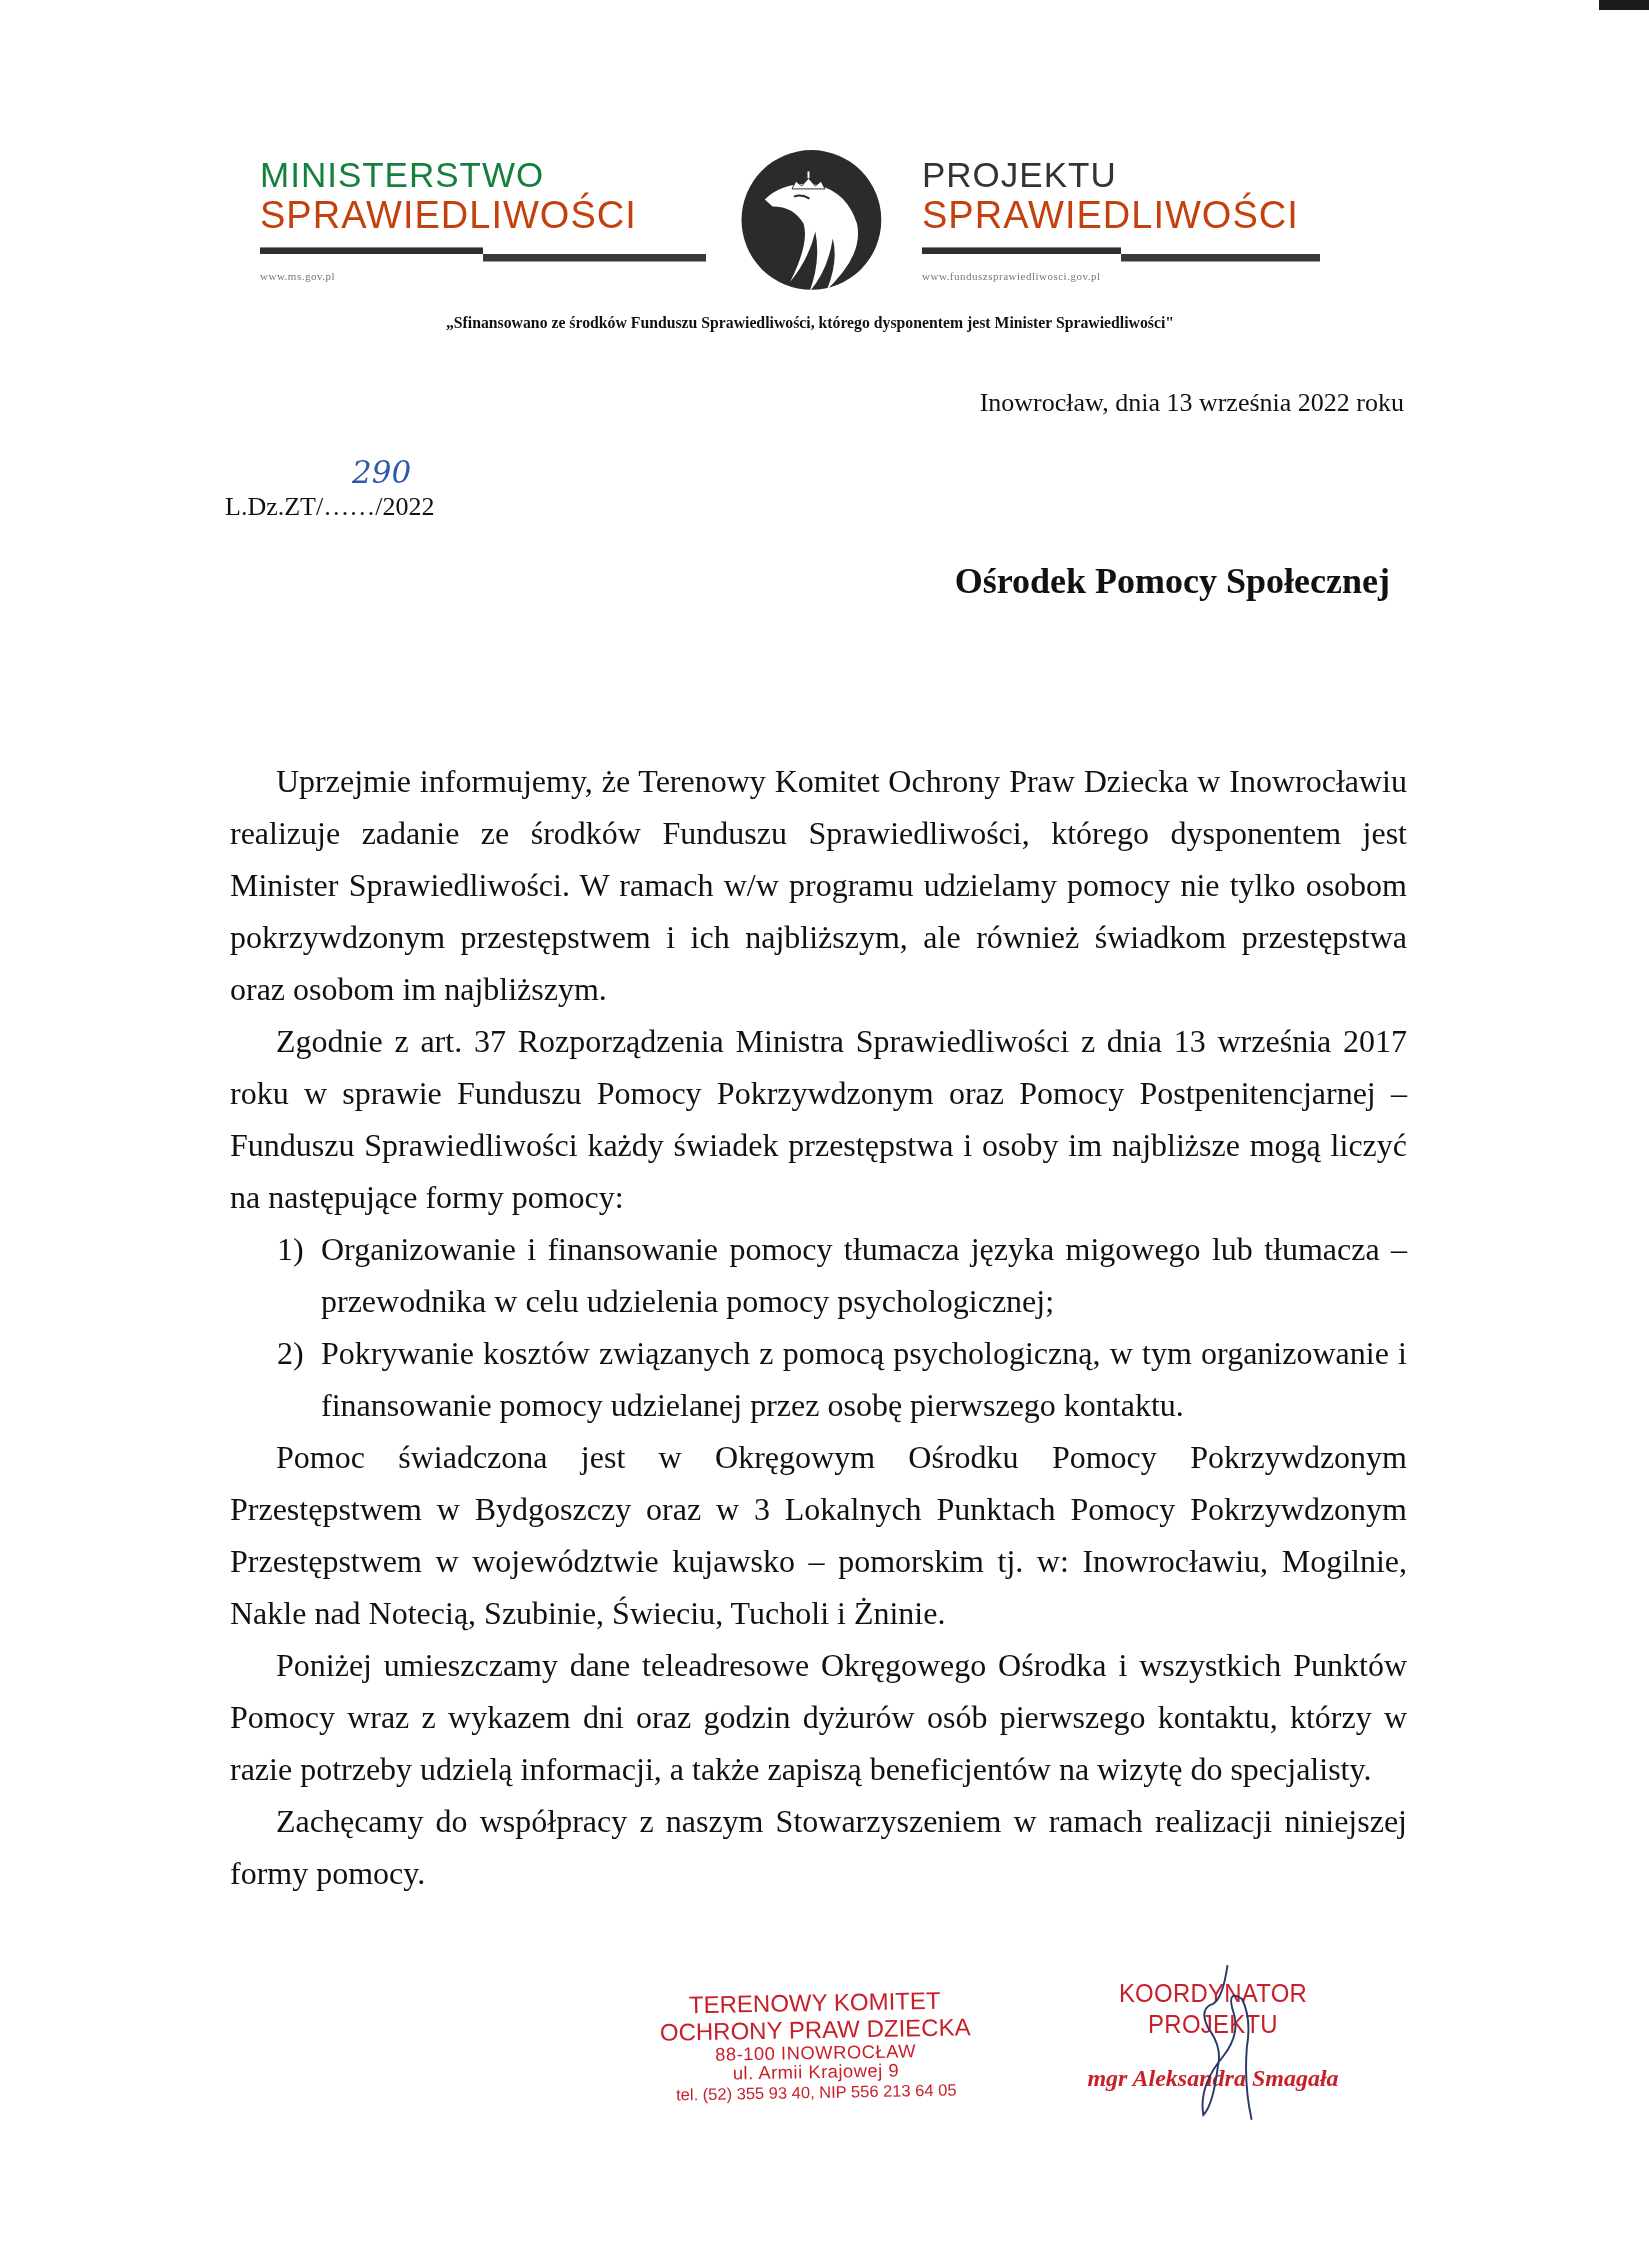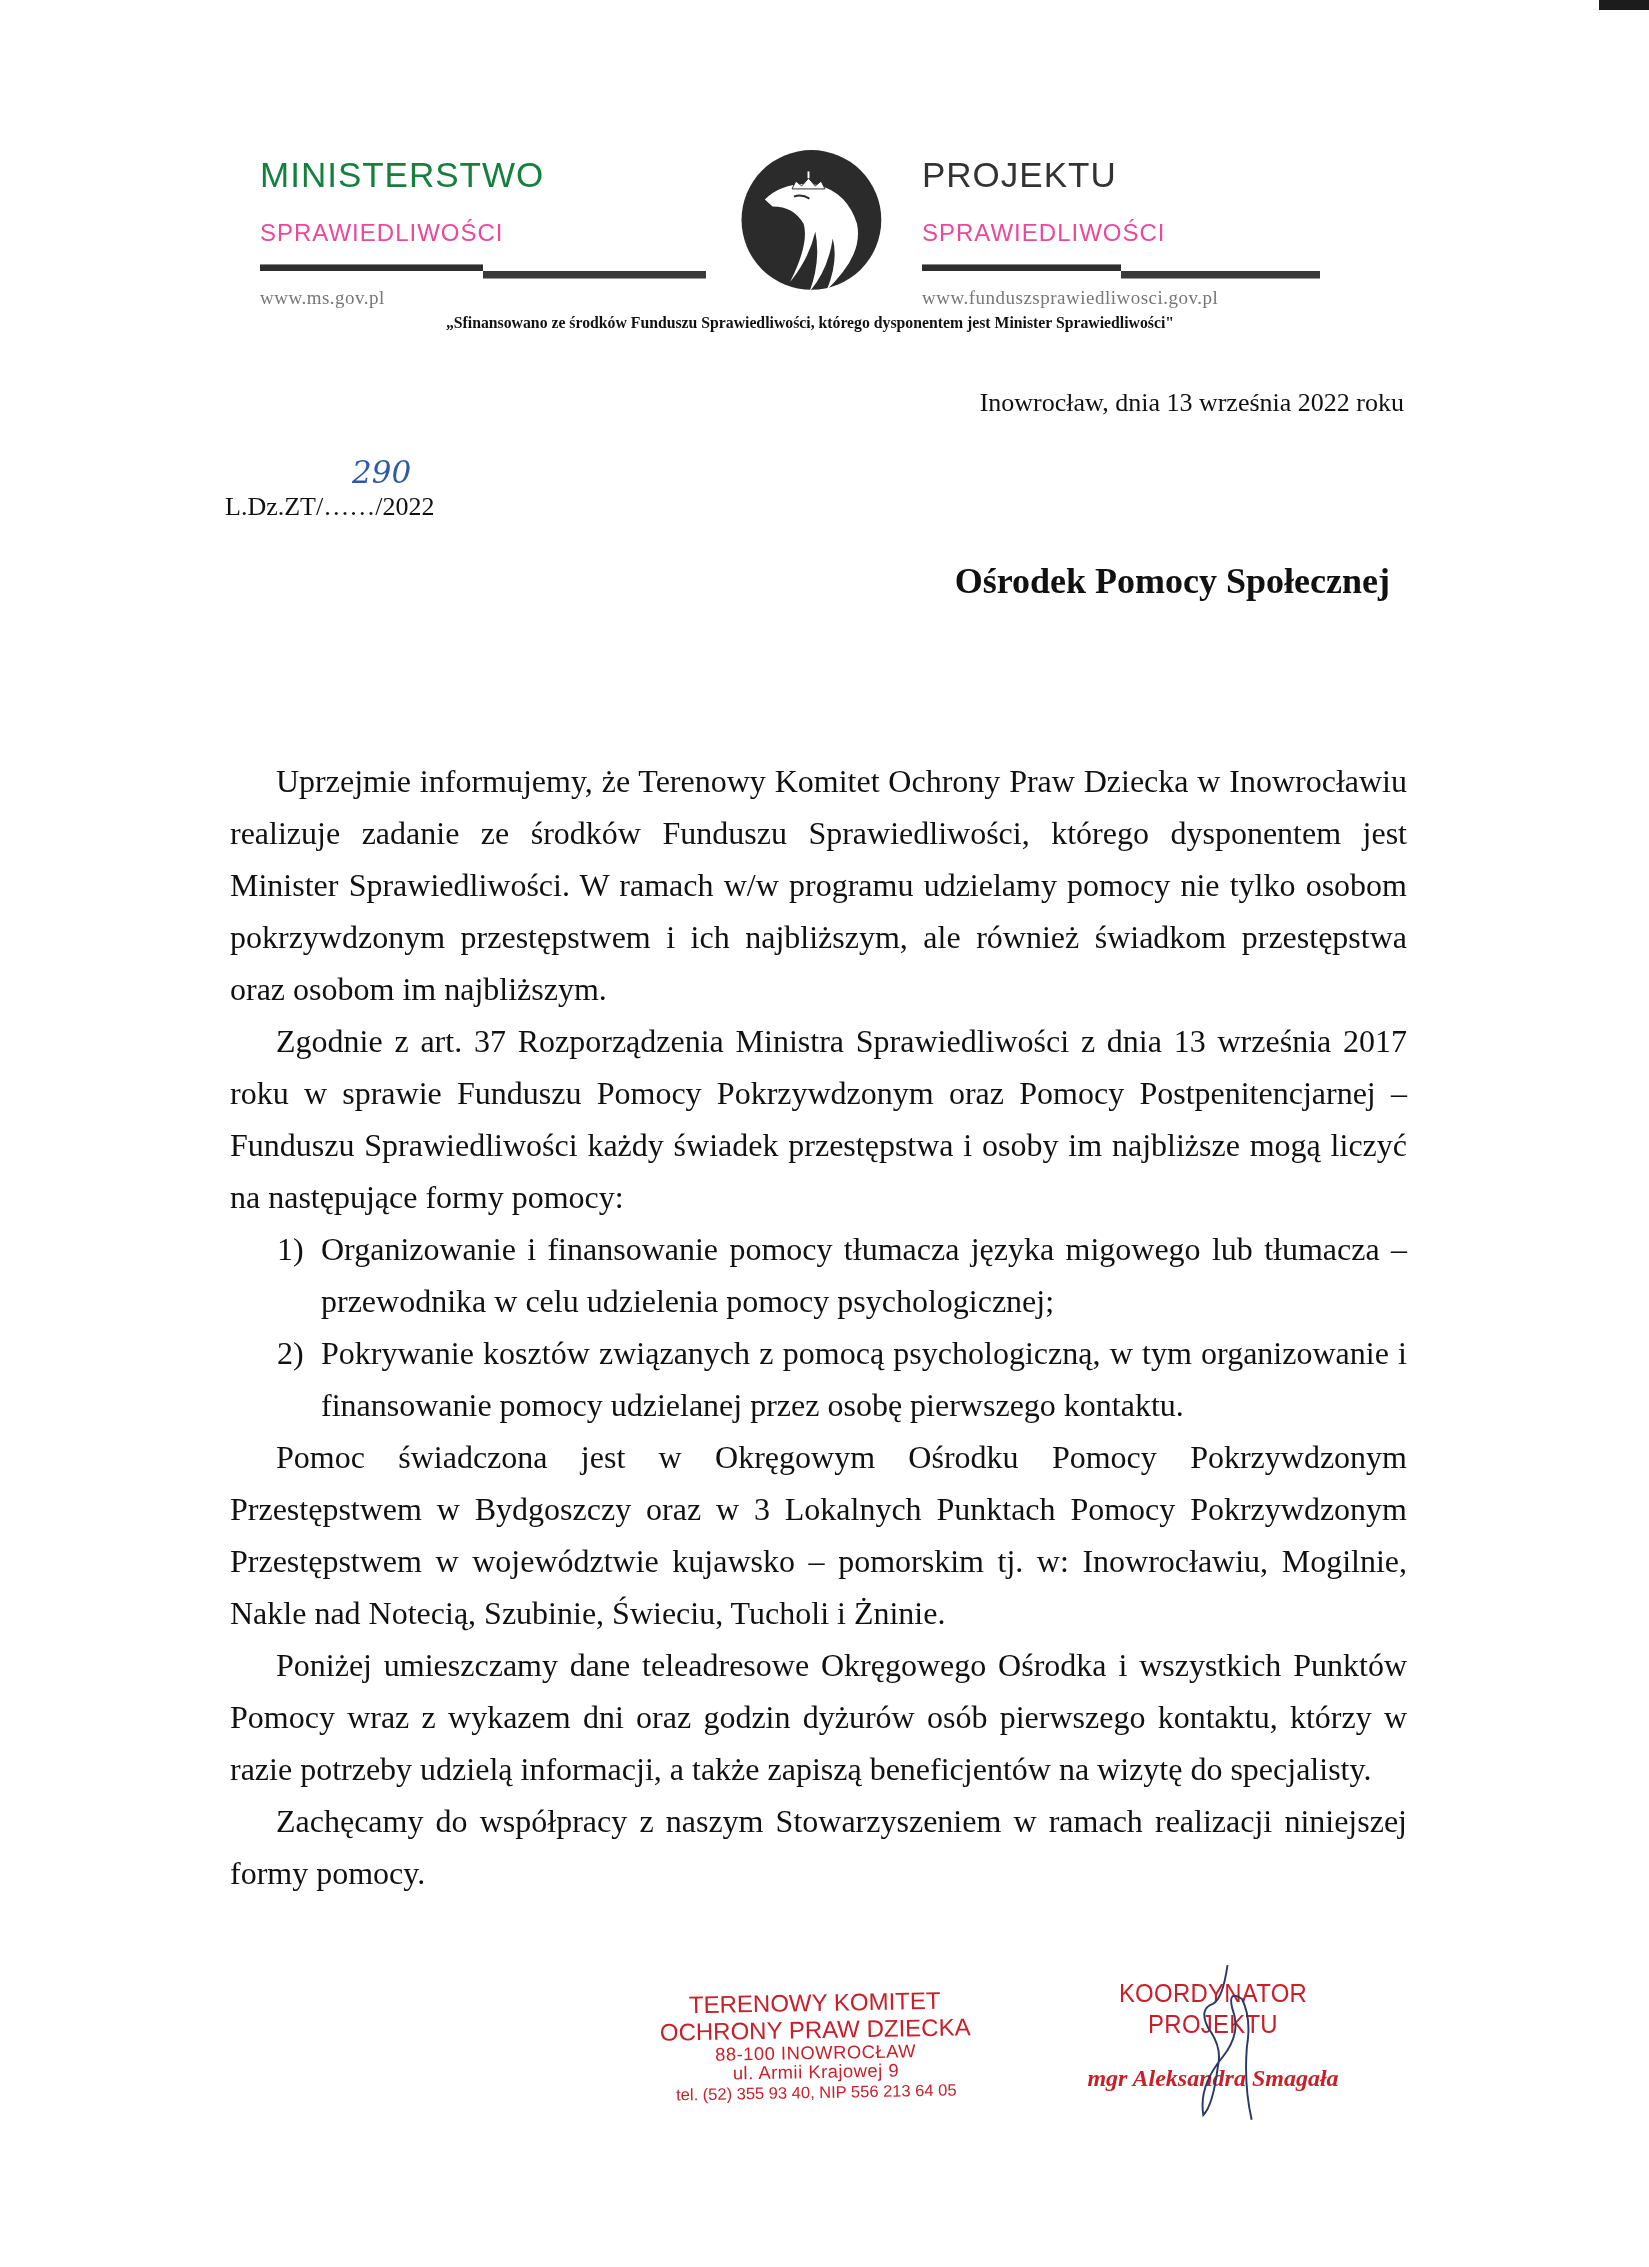--- a/index.html
+++ b/index.html
@@ -5,26 +5,26 @@
   * { box-sizing: border-box; margin: 0; padding: 0; }
   html, body { width: 1650px; height: 2268px; background: #ffffff; overflow: hidden; }
   body { position: relative; font-family: "Liberation Serif", serif; color: #111; }
 
   .corner-mark { position: absolute; left: 1599px; top: 0; width: 50px; height: 9.7px; background: #1c1c1c; }
 
   
   .logo-left { position: absolute; left: 260px; top: 155px; width: 446px; }
   .logo-right { position: absolute; left: 922px; top: 155px; width: 408px; }
   .logo-l1 { font-family: "Liberation Sans", sans-serif; font-size: 35px; letter-spacing: 1px; color: #15803d; line-height: 39px; font-weight: normal; }
-  .logo-l2 { font-family: "Liberation Sans", sans-serif; font-size: 24px; letter-spacing: 1px; color: #ec4899; line-height: 43px; margin-top: 17px; }
+  .logo-l2 { font-family: "Liberation Sans", sans-serif; font-size: 38px; letter-spacing: 1px; color: #c2410c; line-height: 43px; }
   .logo-right .logo-l1 { color: #333; }
   .stripe { position: relative; height: 17.5px; margin-top: 9.7px; }
   .stripe .s1 { position: absolute; left: 0; top: 0; height: 7.8px; background: #2e2e2e; border-top: 1px solid #888; }
   .stripe .s2 { position: absolute; top: 7.8px; height: 7.8px; background: #3a3a3a; border-bottom: 1px solid #999; }
-  .logo-url { font-family: "Liberation Serif", serif; font-size: 19px; color: #777; margin-top: 5.8px; letter-spacing: 0.5px; }
+  .logo-url { font-family: "Liberation Serif", serif; font-size: 11px; color: #777; margin-top: 5.8px; letter-spacing: 0.5px; }
 
   .eagle { position: absolute; left: 726px; top: 146px; width: 165px; height: 146px; }
 
   .funding-note { position: absolute; left: 320px; top: 312px; width: 980px; text-align: center;
     font-family: "Liberation Serif", serif; font-size: 17.5px; font-weight: bold; color: #111; transform: scaleX(0.9); transform-origin: center; }
 
   
   .place-date { position: absolute; right: 246px; top: 388px; font-size: 26px; }
   .ref { position: absolute; left: 225px; top: 492px; font-size: 26px; text-align: center; }
   .ref-num { position: absolute; left: 352px; top: 454px; font-family: "DejaVu Serif", serif; font-style: italic; font-size: 31px; color: #2d5aa8; }

